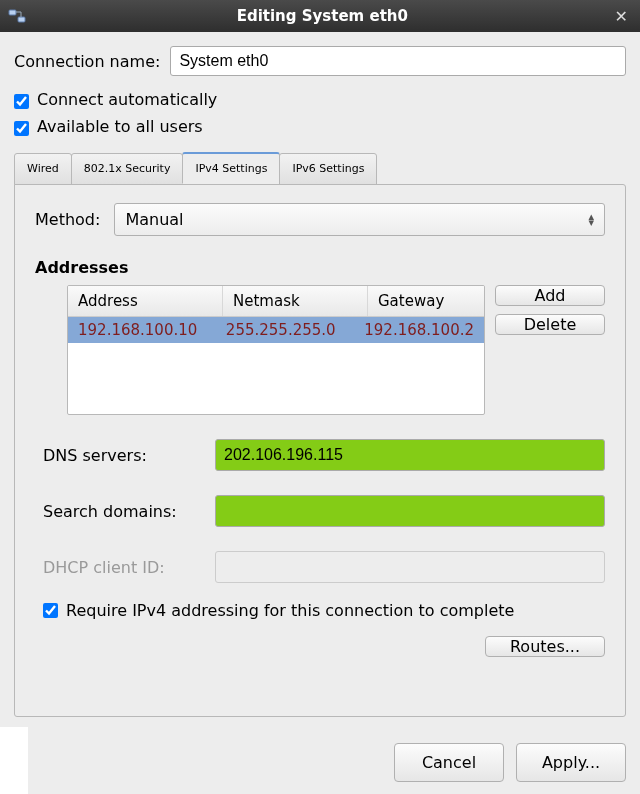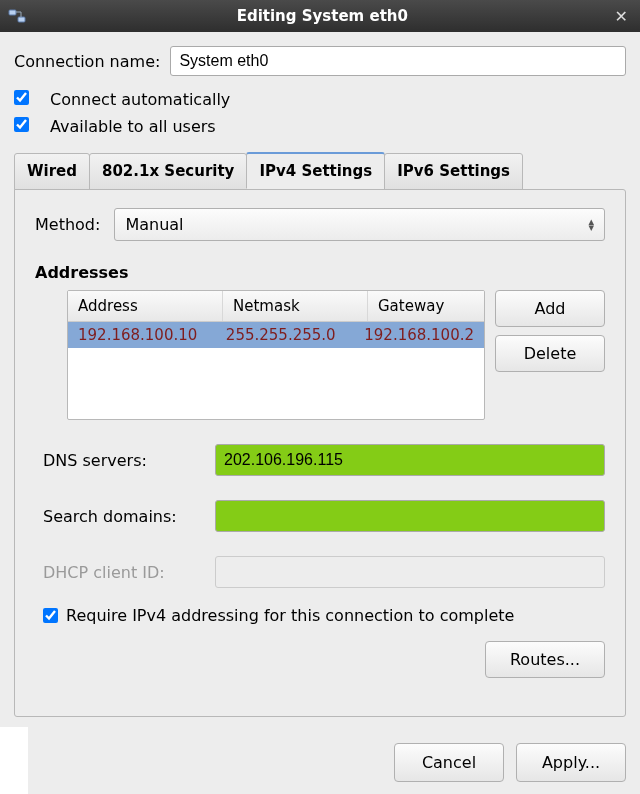--- a/index.html
+++ b/index.html
@@ -56,38 +56,37 @@
     .name-row label { font-size: 16px; margin-right: 10px; }
     .name-row input {
       flex: 1;
       font-size: 16px;
       padding: 5px 8px;
       border: 1px solid #aaa;
       background: #fff;
       border-radius: 3px;
     }
     .checkbox-row { margin: 6px 0 2px 0; }
-    .checkbox-row label { font-size: 16px; display: flex; align-items: flex-start; gap: 13px; }
+    .checkbox-row label { font-size: 16px; display: flex; align-items: flex-end; }
     .checkbox-row input[type="checkbox"] {
       width: 15px;
       height: 15px;
       margin-right: 8px;
     }
     .tabs-container {
       margin-top: 14px;
       flex: 1;
       display: flex;
       flex-direction: column;
     }
     .tabs {
       display: flex;
-      font-size: 15px;
+      font-size: 11px;
       position: relative;
       z-index: 2;
-      font-weight: bold;
     }
     .tab {
       padding: 8px 12px;
       border: 1px solid #b8b8b8;
       background: linear-gradient(to bottom, #f2f2f2, #e0e0e0);
       cursor: pointer;
       border-top-left-radius: 3px;
       border-top-right-radius: 3px;
       margin-right: -1px;
       position: relative;
@@ -143,21 +142,21 @@
     .c-mask { width: 145px; }
     .c-gw { flex: 1; }
     .trow { display: flex; }
     .trow.selected { background: #85a8d6; color: #7f1d1d; }
     .td { padding: 4px 10px; font-size: 15px; }
     .btncol { display: flex; flex-direction: column; gap: 8px; width: 110px; }
     .btn {
       border: 1px solid #b0b0b0;
       background: linear-gradient(to bottom, #fcfcfc, #e6e6e6);
       border-radius: 4px;
-      padding: 8px 0;
+      padding: 0 0;
       font-size: 16px;
       text-align: center;
       cursor: pointer;
     }
     .form-row { display: flex; align-items: center; margin-top: 24px; margin-left: 8px; }
     .form-row label { width: 172px; font-size: 16px; }
     .form-row.disabled label { color: #9a9a9a; }
     .form-row input {
       flex: 1;
       font-size: 16px;

